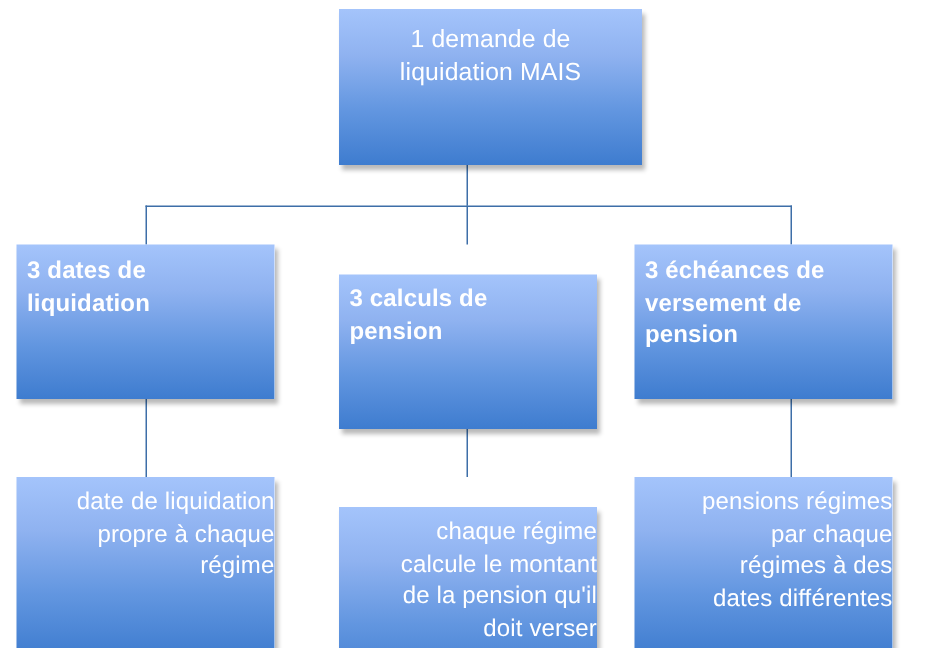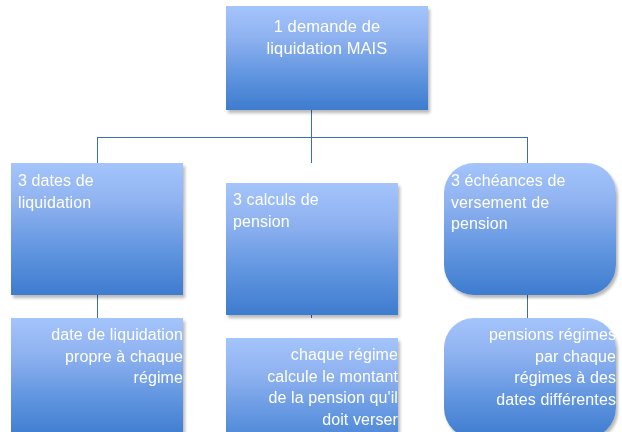--- a/index.html
+++ b/index.html
@@ -14,25 +14,25 @@
     box-shadow:2px 3px 3px rgba(0,0,0,0.28);
     box-sizing:border-box;
     font-size:16px;
     line-height:21.5px;
     letter-spacing:0.1px;
   }
   .box.top {
     left:226px; top:6px; width:202px; height:104px;
     text-align:center; padding-top:9px; font-size:16.5px; line-height:22px;
   }
-  .box.l2 { top:163px; width:172px; height:132px; padding:7px 0 0 7px; }
+  .box.l2 { top:163px; width:172px; height:103px; padding:7px 0 0 7px;font-weight:bold; }
   .box.l3 { top:318px; width:172px; height:120px; padding:6px 0 0 7px; line-height:21.5px;text-align:right; }
   .c1 { left:11px; }
   .c2 { left:226px;margin-top:20px; }
-  .c3 { left:444px;border-radius:30px; }
+  .c3 { left:423px; }
   .line { position:absolute; background:#3d6ea8; }
   .txt { white-space:pre-line; display:block; }
 </style>
 </head>
 <body>
 
 <div class="line" style="left:311px; top:110px; width:1px; height:27px;"></div>
 <div class="line" style="left:97px; top:137px; width:431px; height:1px;"></div>
 <div class="line" style="left:97px; top:137px; width:1px; height:26px;"></div>
 <div class="line" style="left:311px; top:137px; width:1px; height:26px;"></div>

